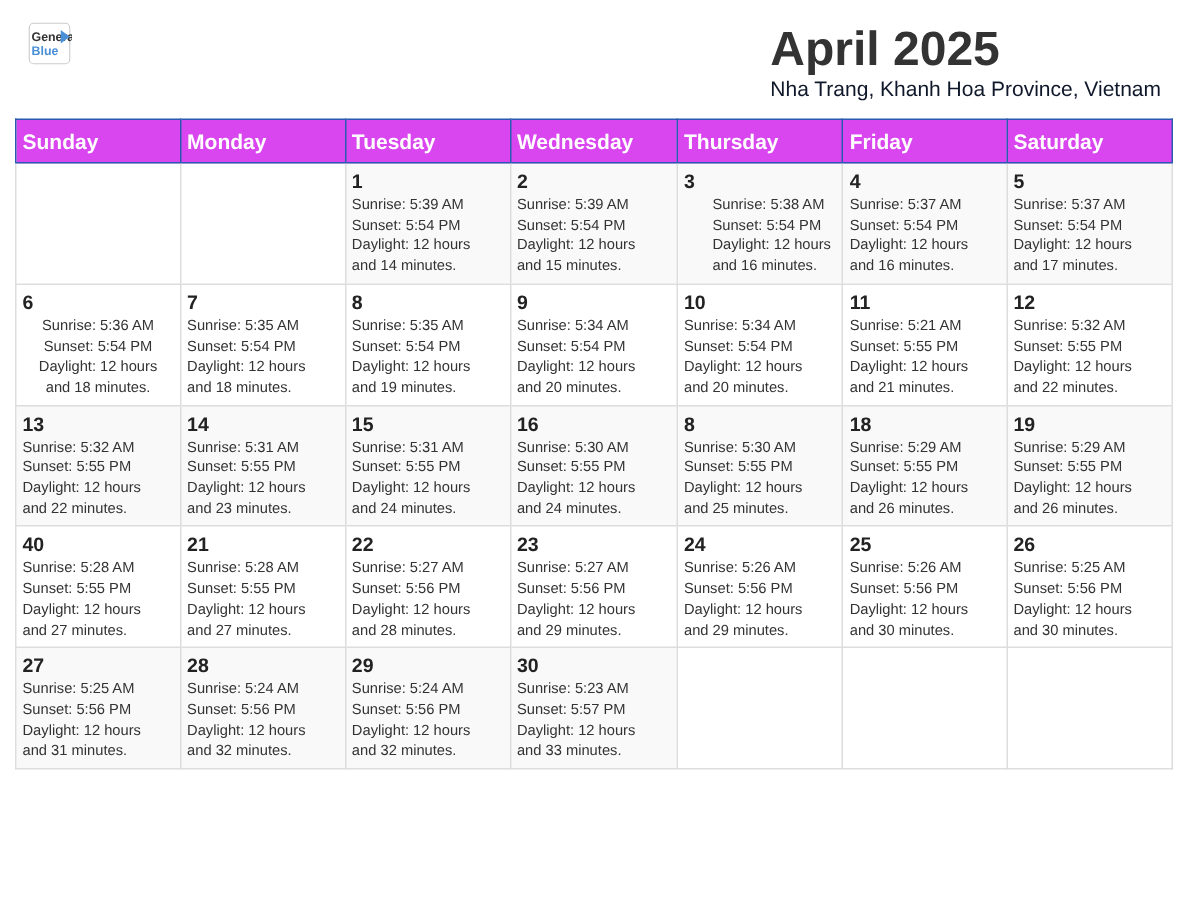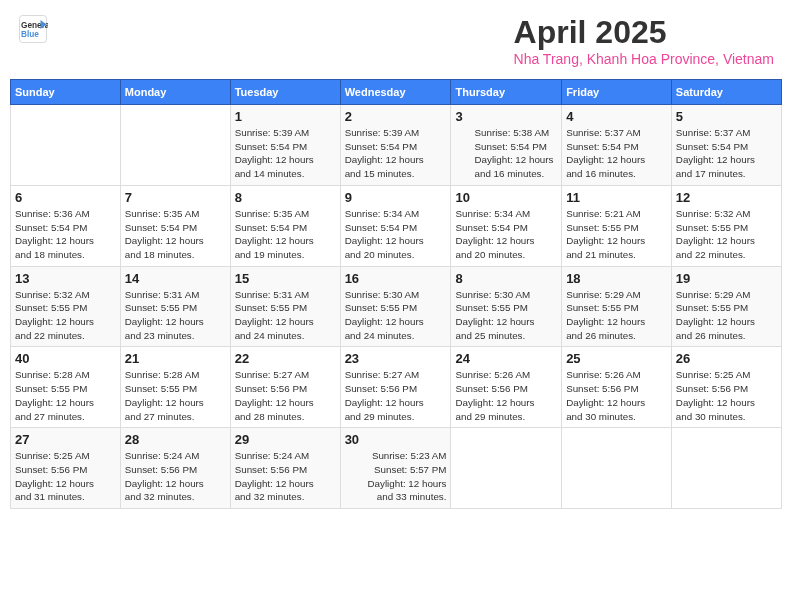--- a/index.html
+++ b/index.html
@@ -28,33 +28,33 @@
     }
     .title-block {
     }
     .month-year {
       font-size: 32px;
       font-weight: bold;
       color: #333;
     }
     .location {
       font-size: 14px;
-      color: #ec4899;
+      color: #0f172a;
     }
     .calendar {
       width: 100%;
       border-collapse: collapse;
       font-size: 10.5px;
     }
     .calendar thead tr th {
-      background-color: #3b82f6;
+      background-color: #d946ef;
       color: #fff;
       padding: 6px 4px;
       text-align: left;
-      font-size: 11px;
+      font-size: 14px;
       font-weight: bold;
       border: 1px solid #2a5aaf;
     }
     .calendar tbody tr td {
       vertical-align: top;
       padding: 4px;
       border: 1px solid #ddd;
       background: #fff;
       min-height: 80px;
       width: 113px;
@@ -143,21 +143,21 @@
           <div class="day-number">5</div>
           <div class="day-info" style="white-space: pre-line;">Sunrise: 5:37 AM
 Sunset: 5:54 PM
 Daylight: 12 hours
 and 17 minutes.</div>
         </td>
       </tr>
       <tr>
         <td>
           <div class="day-number">6</div>
-          <div class="day-info" style="white-space: pre-line;">Sunrise: 5:36 AM
+          <div class="day-info" style="white-space: pre-line; text-align: center;">Sunrise: 5:36 AM
 Sunset: 5:54 PM
 Daylight: 12 hours
 and 18 minutes.</div>
         </td>
         <td>
           <div class="day-number">7</div>
           <div class="day-info" style="white-space: pre-line;">Sunrise: 5:35 AM
 Sunset: 5:54 PM
 Daylight: 12 hours
 and 18 minutes.</div>
@@ -317,21 +317,21 @@
         </td>
         <td>
           <div class="day-number">29</div>
           <div class="day-info" style="white-space: pre-line;">Sunrise: 5:24 AM
 Sunset: 5:56 PM
 Daylight: 12 hours
 and 32 minutes.</div>
         </td>
         <td>
           <div class="day-number">30</div>
-          <div class="day-info" style="white-space: pre-line; text-align: right;">Sunrise: 5:23 AM
+          <div class="day-info" style="white-space: pre-line;">Sunrise: 5:23 AM
 Sunset: 5:57 PM
 Daylight: 12 hours
 and 33 minutes.</div>
         </td>
         <td class="empty-cell"></td>
         <td class="empty-cell"></td>
         <td class="empty-cell"></td>
       </tr>
     </tbody>
 </table>

